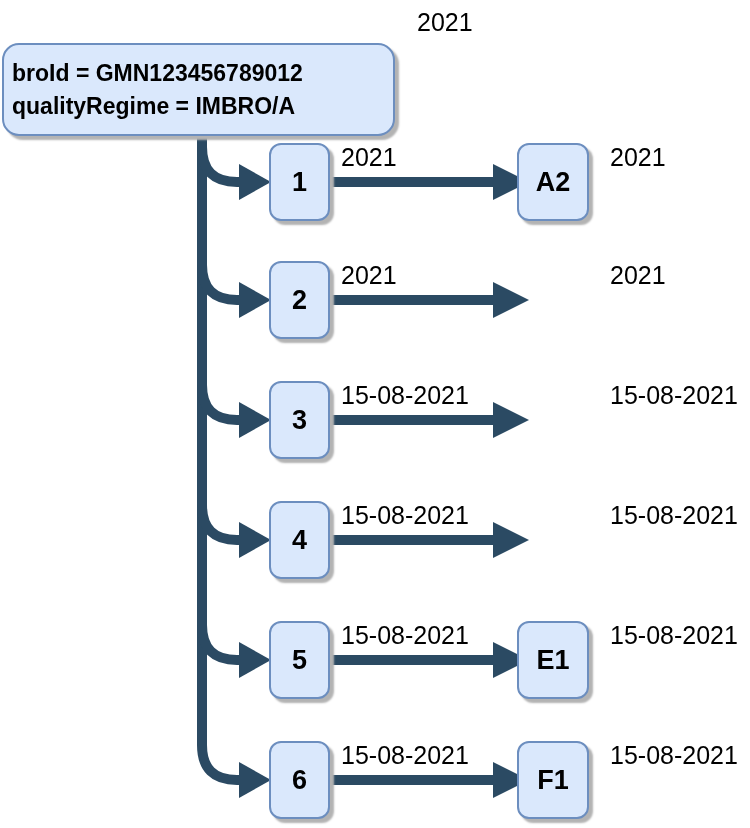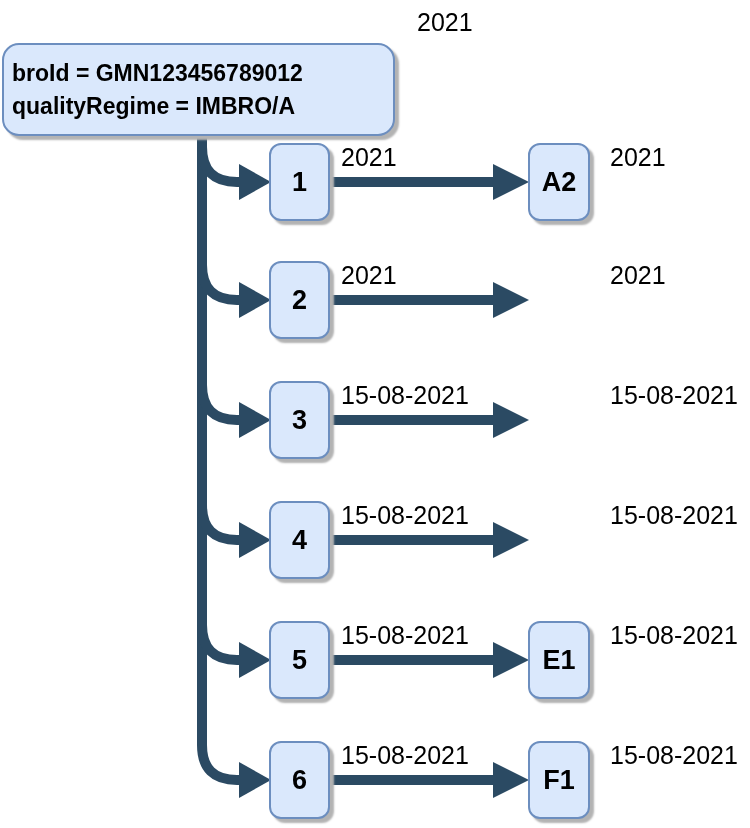--- a/index.html
+++ b/index.html
@@ -23,21 +23,21 @@
   .root-node {
     left:2px; top:4px; width:393px; height:93px; border-radius:17px;
     flex-direction:column; align-items:flex-start; justify-content:center;
     padding-left:8px; font-size:23px; line-height:33px; white-space:nowrap;margin-top:39px;
   }
   .root-side-label {
     position:absolute; left:417px; top:8px; font-size:25px; line-height:28px; z-index:1;
   }
   .row { position:absolute; left:0; width:750px; height:78px; z-index:1; }
   .src  { left:269px; top:0; width:61px; height:78px; border-radius:12px; font-size:27px; }
-  .tgt  { left:528px; top:0; width:62px; height:78px; border-radius:12px; font-size:27px;align-items:center; }
+  .tgt  { left:517px; top:0; width:72px; height:78px; border-radius:12px; font-size:27px;align-items:center; }
   .edge-label { position:absolute; left:341px; top:0; font-size:25px; line-height:28px; z-index:2; }
   .side-label { position:absolute; left:610px; top:0; font-size:25px; line-height:28px; }
 </style>
 </head>
 <body>
 
 <div class="stage">
 
   <svg class="wires" viewBox="0 0 750 828" aria-hidden="true">
 

